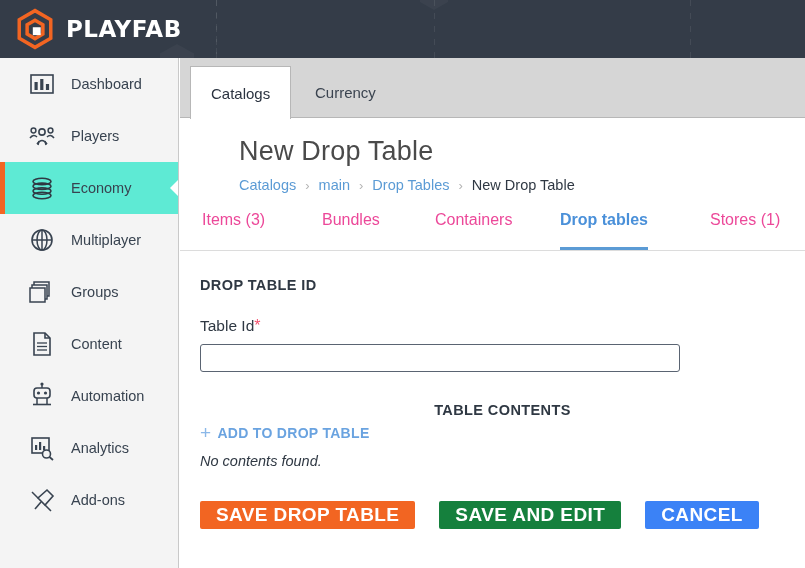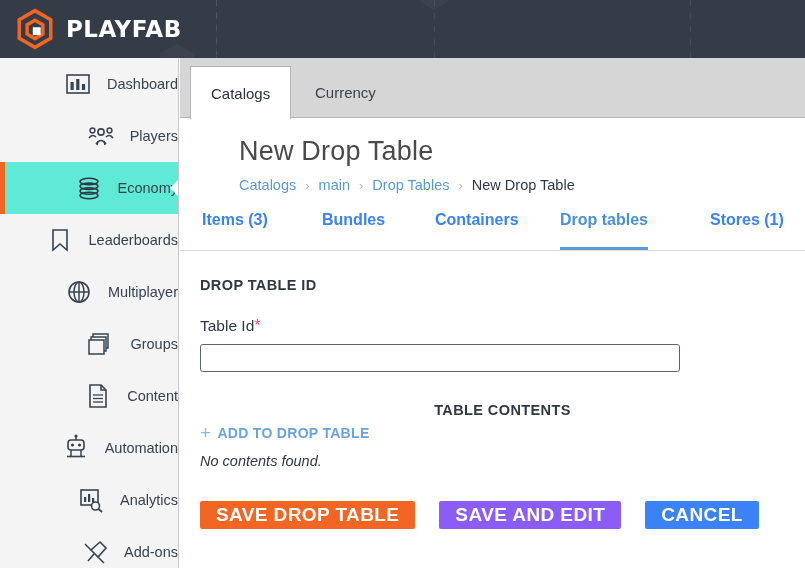--- a/index.html
+++ b/index.html
@@ -49,21 +49,20 @@
     background: #f4f4f4;
     border-right: 1px solid #c9c9c9;
     overflow: hidden;
   }
   .nav-item {
     position: relative; height: 52px;
     display: flex; align-items: center; gap: 14px;
     padding-left: 27px;
     color: #384350; font-size: 14.5px;
     cursor: pointer;
-    justify-content: flex-end;
   }
   .nav-item .ico { width: 30px; height: 30px; flex: 0 0 30px; display: block; }
   .nav-item.active { background: #5eead4; }
   .nav-item.active::before {
     content: ""; position: absolute; left: 0; top: 0; width: 5px; height: 100%;
     background: #f26522;
   }
   .nav-item.active::after {
     content: ""; position: absolute; right: -1px; top: 50%;
     margin-top: -9px;
@@ -116,24 +115,23 @@
   .breadcrumb .crumb.current { color: #2f3843; cursor: default; }
   .breadcrumb .sep { color: #b4b4b4; font-size: 13px; }
 
   
   .subtabs {
     position: relative; margin-top: 16px; height: 42px;
     border-bottom: 1px solid #dcdcdc;
   }
   .subtab {
     position: absolute; top: 0; height: 41px;
-    font-size: 16px; color: #3b82f6; cursor: pointer;
+    font-size: 16px; color: #ec4899; cursor: pointer;
     display: flex; align-items: flex-start; padding-top: 2px;
     white-space: nowrap;
-    font-weight: bold;
   }
   .subtab.active { color: #4a90d9; font-weight: bold; }
   .subtab.active::after {
     content: ""; position: absolute; left: 0; right: 0; bottom: 0;
     height: 3px; background: #5b9bd5;
   }
   .st-0 { left: 22px; }
   .st-1 { left: 142px; }
   .st-2 { left: 255px; }
   .st-3 { left: 380px; }
@@ -176,21 +174,21 @@
   .btn-row {
     margin-top: 32px; display: flex; align-items: center; gap: 24px;
   }
   .btn {
     border: none; cursor: pointer; color: #ffffff;
     font-size: 19px; font-weight: bold; letter-spacing: 0.4px;
     padding: 0 16px; height: 28px; border-radius: 2px;
     font-family: "Liberation Sans", sans-serif;
   }
   .btn-primary { background: #f26522; }
-  .btn-secondary { background: #8b5cf6; }
+  .btn-secondary { background: #15803d; }
   .btn-cancel { background: #3b82f6; }
 </style>
 </head>
 <body>
 
 <div id="app">
 
   <div class="topbar">
     <div class="dash" style="left:216px"></div>
     <div class="dash" style="left:434px"></div>
@@ -237,26 +235,20 @@
     <div class="nav-item active">
       <svg class="ico" viewBox="0 0 30 30">
         <ellipse cx="15" cy="8.5" rx="9" ry="3.2" fill="none" stroke="#2f3843" stroke-width="1.6"></ellipse>
         <ellipse cx="15" cy="13.3" rx="9" ry="3.2" fill="none" stroke="#2f3843" stroke-width="1.6"></ellipse>
         <ellipse cx="15" cy="18.1" rx="9" ry="3.2" fill="none" stroke="#2f3843" stroke-width="1.6"></ellipse>
         <ellipse cx="15" cy="22.5" rx="9" ry="3.2" fill="none" stroke="#2f3843" stroke-width="1.6"></ellipse>
       </svg>
       <span>Economy</span>
     </div>
 
-    <div class="nav-item">
-      <svg class="ico" viewBox="0 0 30 30">
-        <path d="M8 5 H22 V25 L15 19 L8 25 Z" fill="none" stroke="#384350" stroke-width="1.6"></path>
-      </svg>
-      <span>Leaderboards</span>
-    </div>
 
     <div class="nav-item">
       <svg class="ico" viewBox="0 0 30 30">
         <circle cx="15" cy="15" r="10" fill="none" stroke="#384350" stroke-width="1.6"></circle>
         <line x1="5" y1="15" x2="25" y2="15" stroke="#384350" stroke-width="1.5"></line>
         <line x1="15" y1="5" x2="15" y2="25" stroke="#384350" stroke-width="1.5"></line>
         <ellipse cx="15" cy="15" rx="5" ry="10" fill="none" stroke="#384350" stroke-width="1.5"></ellipse>
       </svg>
       <span>Multiplayer</span>
     </div>

